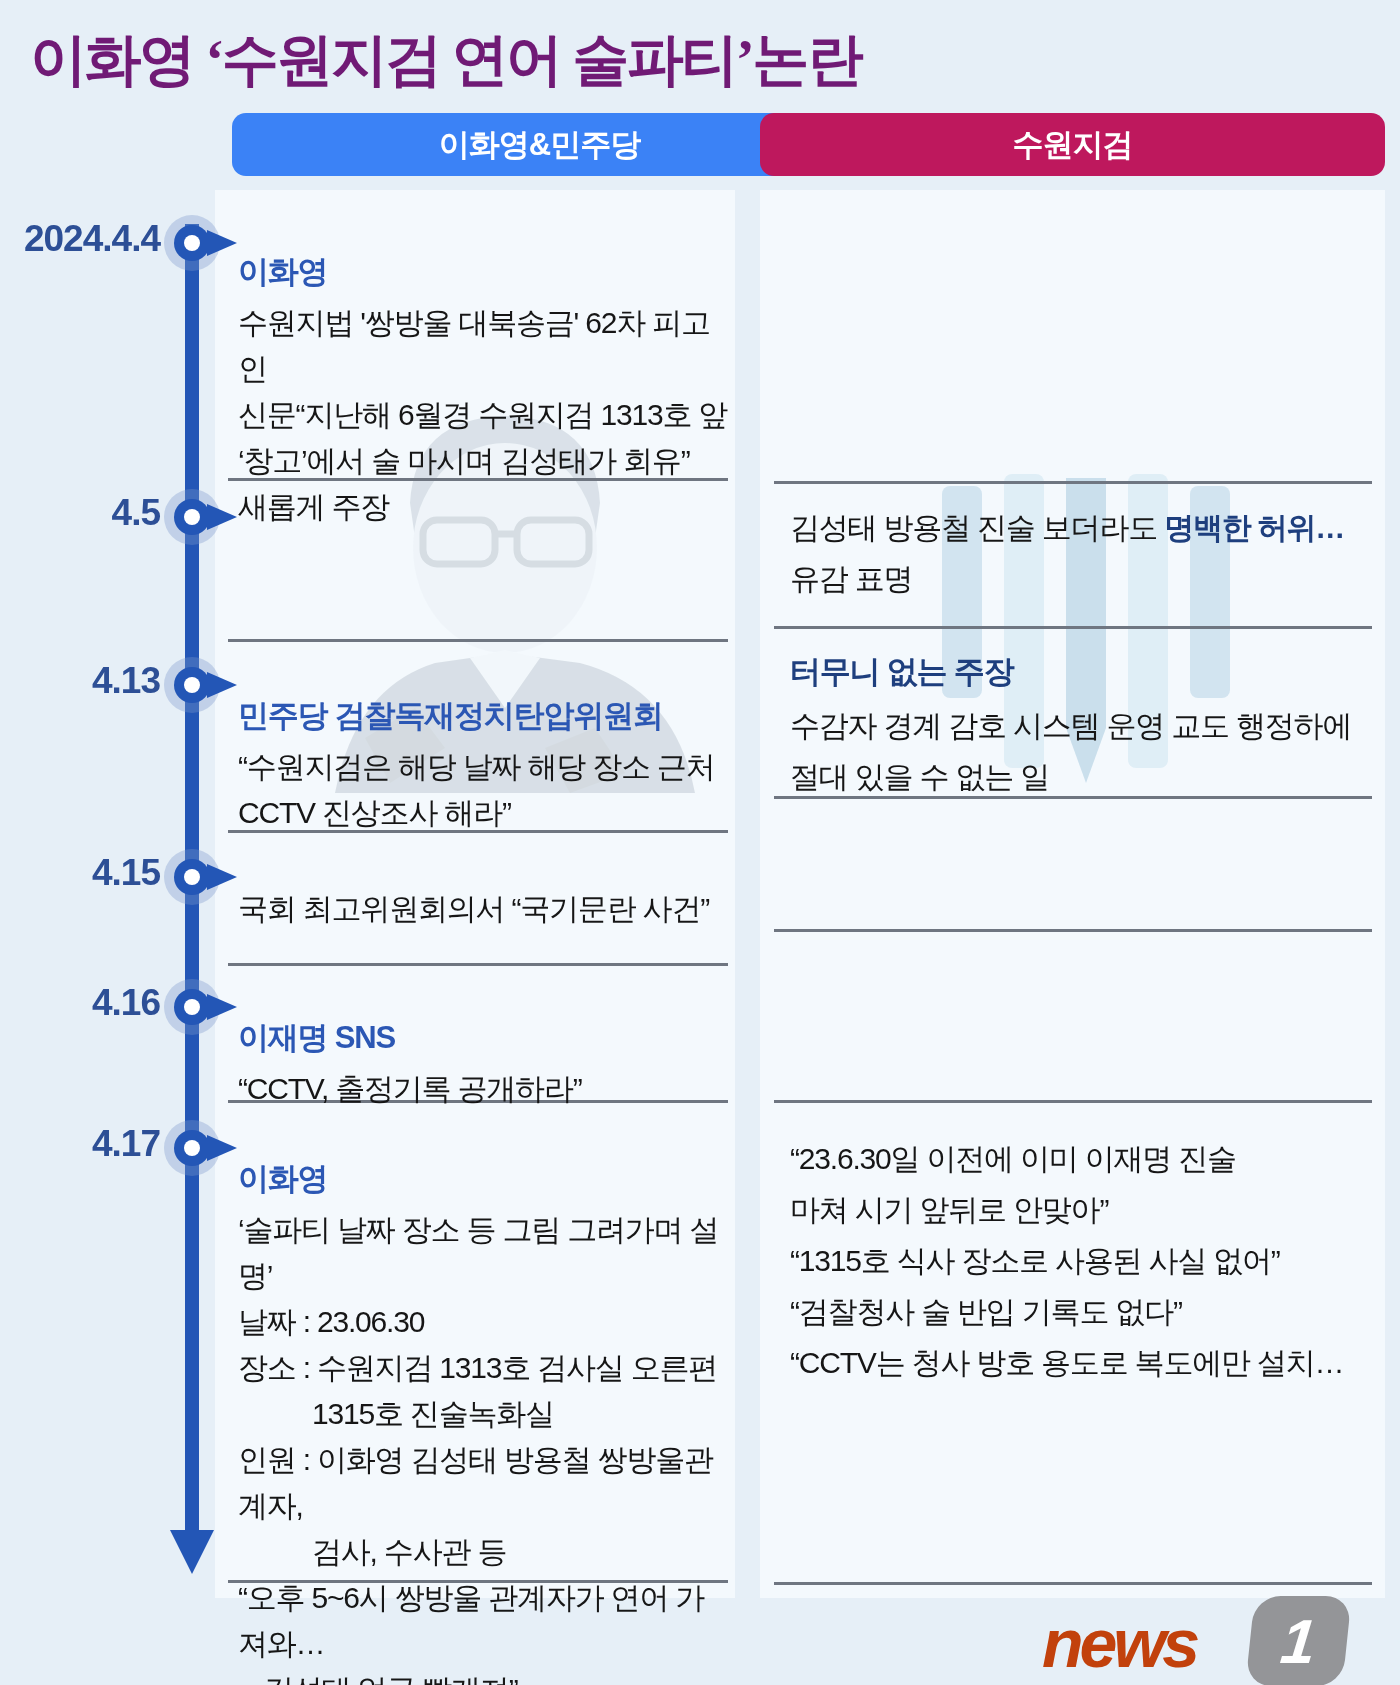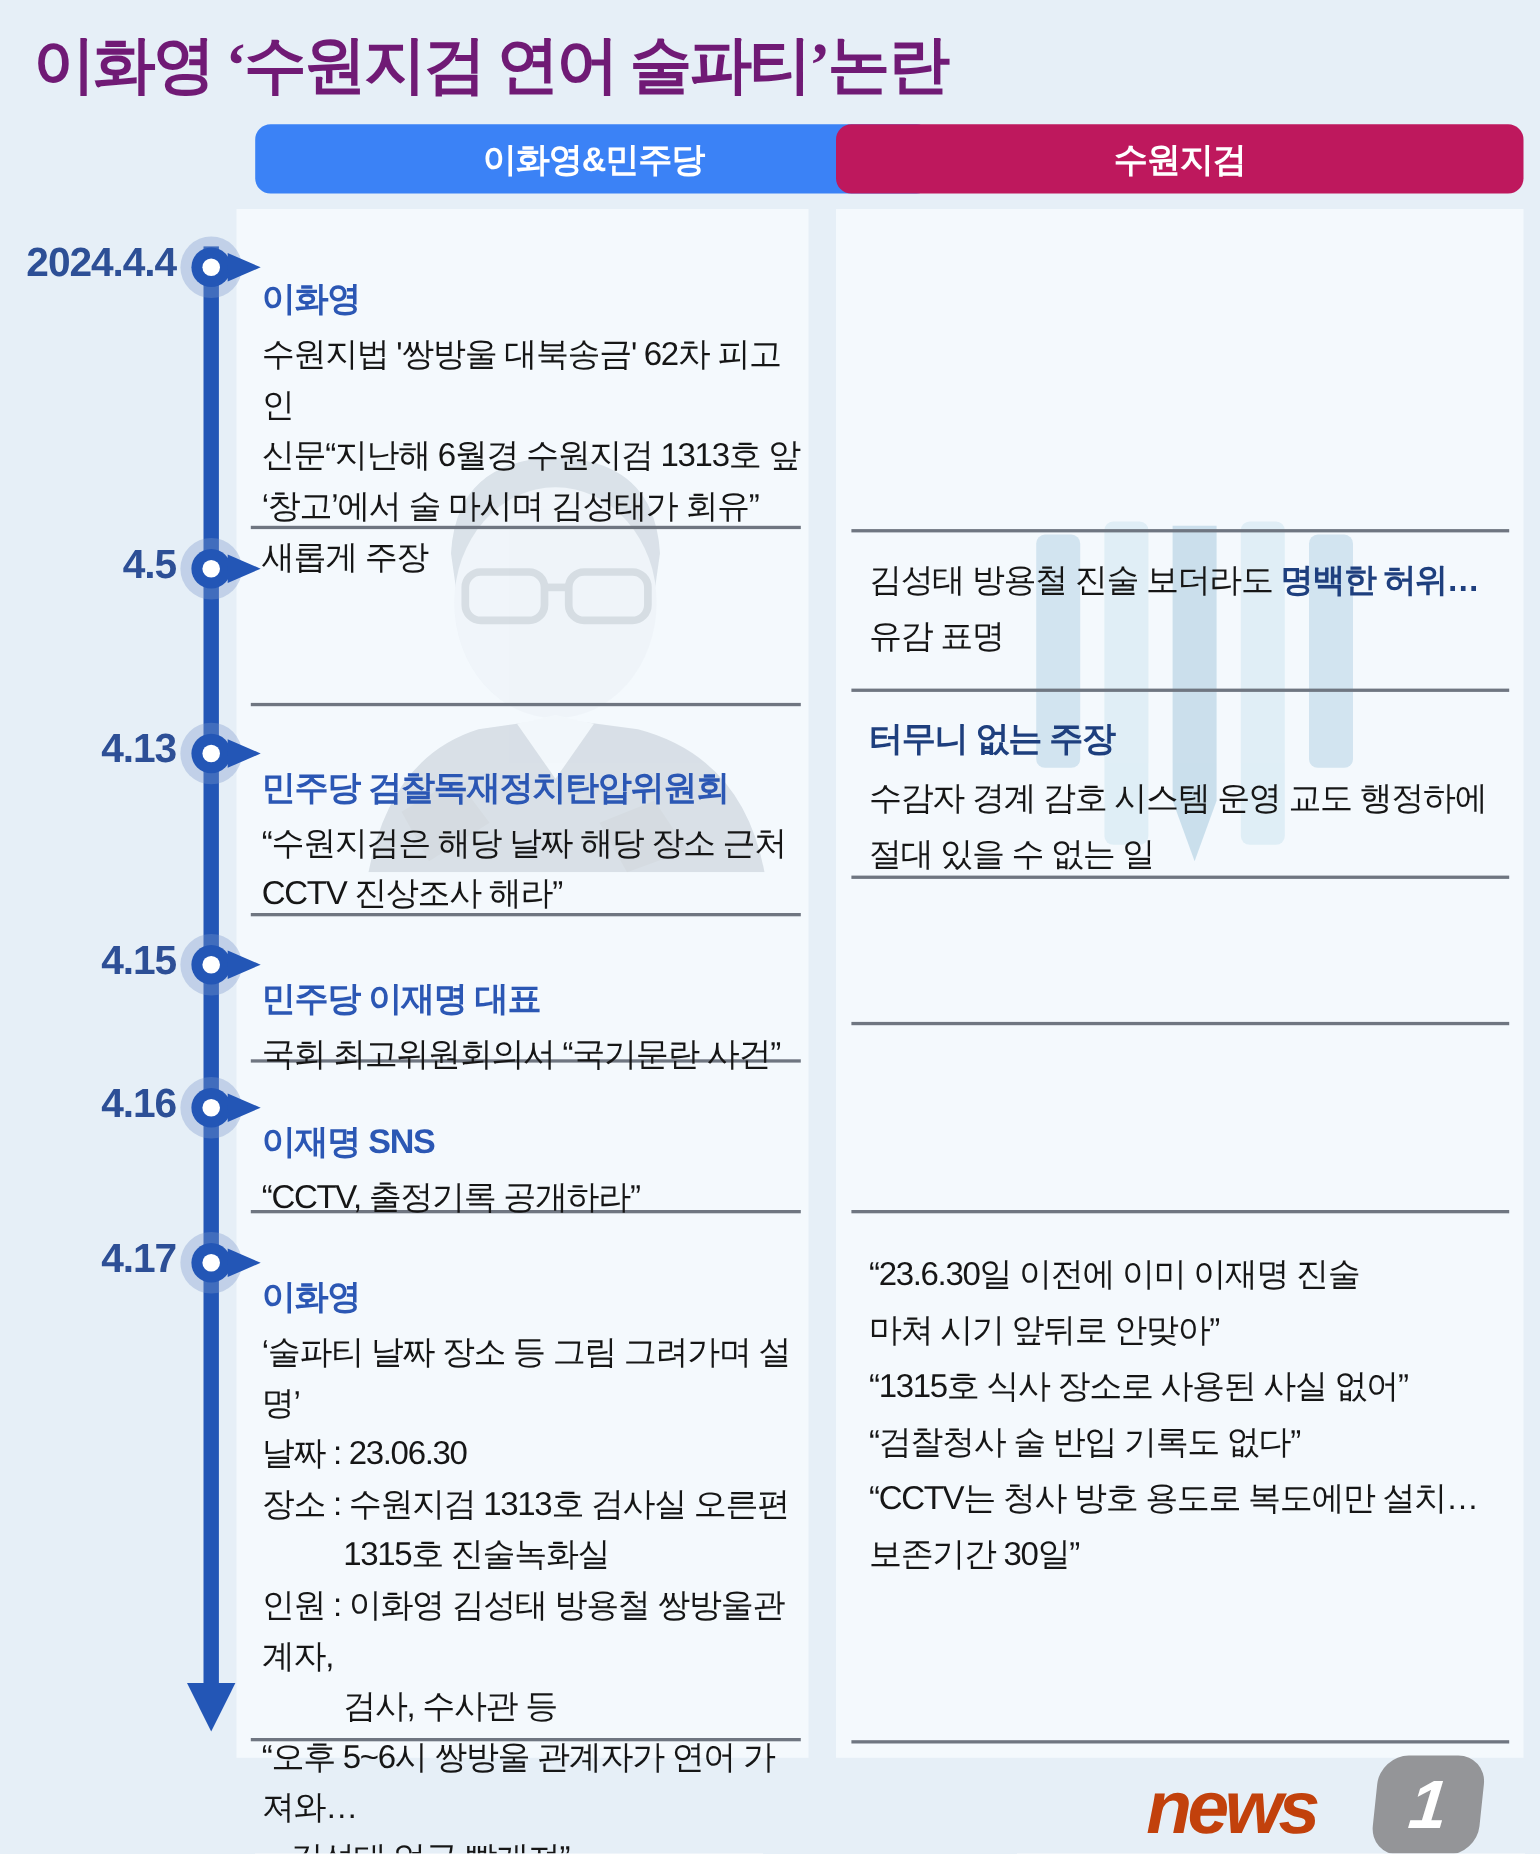--- a/index.html
+++ b/index.html
@@ -157,21 +157,20 @@
     <div class="ln">CCTV 진상조사 해라”</div>
   </div>
 
   <div class="cell cell-r" style="top:650px">
     <div class="h h-navy">터무니 없는 주장</div>
     <div class="ln">수감자 경계 감호 시스템 운영 교도 행정하에</div>
     <div class="ln">절대 있을 수 없는 일</div>
   </div>
 
   <div class="cell cell-l" style="top:854px">
-    <div class="h">민주당 이재명 대표</div>
     <div class="ln">국회 최고위원회의서 “국기문란 사건”</div>
   </div>
 
   <div class="cell cell-l" style="top:984px">
     <div class="h">이재명 SNS</div>
     <div class="ln">“CCTV, 출정기록 공개하라”</div>
   </div>
 
   <div class="cell cell-l" style="top:1125px">
     <div class="h">이화영</div>
@@ -184,21 +183,20 @@
     <div class="ln">“오후 5~6시 쌍방울 관계자가 연어 가져와…</div>
     <div class="ln ind2">김성태 얼굴 빨개져”</div>
   </div>
 
   <div class="cell cell-r" style="top:1133px">
     <div class="ln">“23.6.30일 이전에 이미 이재명 진술</div>
     <div class="ln">마쳐 시기 앞뒤로 안맞아”</div>
     <div class="ln">“1315호 식사 장소로 사용된 사실 없어”</div>
     <div class="ln">“검찰청사 술 반입 기록도 없다”</div>
     <div class="ln">“CCTV는 청사 방호 용도로 복도에만 설치…</div>
-    <div class="ln">보존기간 30일”</div>
   </div>
 
   <div class="brand">news</div>
   <div class="brand-badge">
     <span>1</span>
   </div>
 
 </div>
 
 </body></html>

